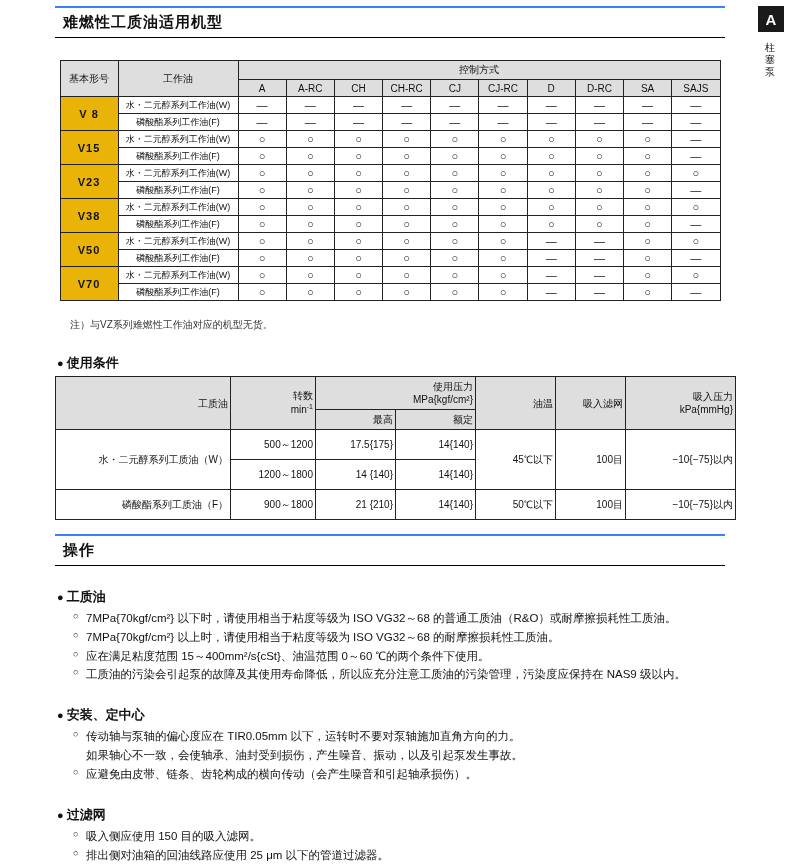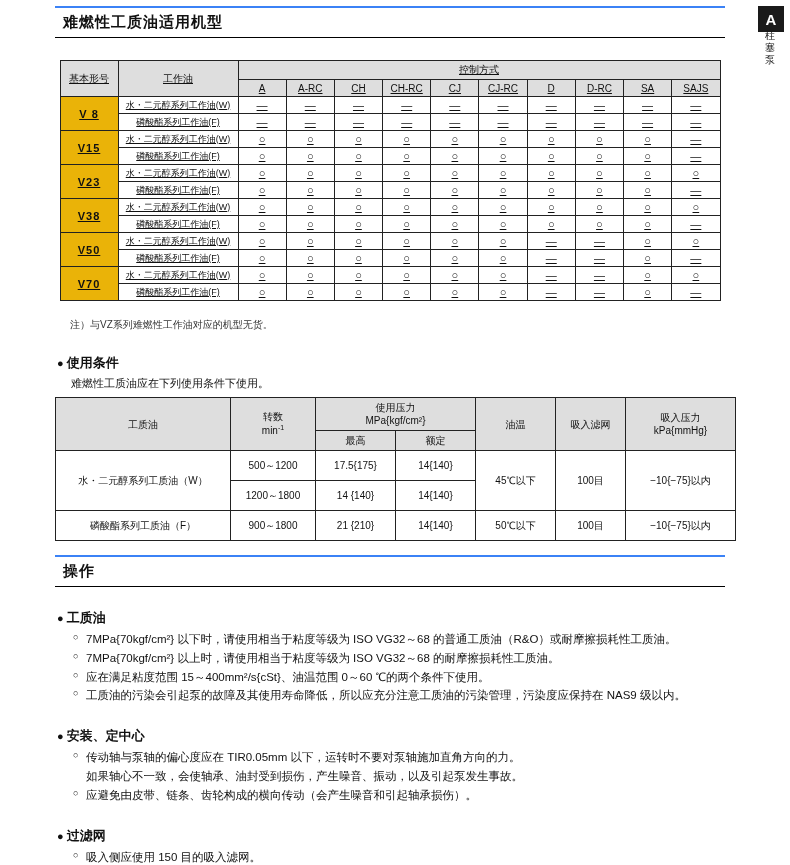--- a/index.html
+++ b/index.html
@@ -36,21 +36,21 @@
     background: #1a1a1a;
     color: #fff;
     font-size: 15px;
     font-weight: bold;
     display: flex;
     align-items: center;
     justify-content: center;
   }
   .side-tab .tab-label {
     position: absolute;
-    right: 14px; top: 30px;
+    right: 14px; top: 42px;
     width: 12px;
     font-size: 10px;
     line-height: 12px;
     text-align: center;
     letter-spacing: 0;
     color: #111;
   }
 
   .content {
     position: absolute;
@@ -73,21 +73,20 @@
 
   
   table {
     border-collapse: collapse;
     font-size: 10px;
   }
   table.model-table {
     width: 661px;
     margin: 0 auto 0 auto;
     table-layout: fixed;
-    text-decoration: underline;
   }
   table.model-table th, table.model-table td {
     border: 1px solid #222;
     text-align: center;
     vertical-align: middle;
     padding: 2px 1px;
     height: 17px;
   }
   table.model-table thead th {
     background: #dedede;
@@ -130,21 +129,21 @@
     margin: 0 0 6px 16px;
   }
 
   table.cond-table {
     width: 640px;
     margin: 0 auto;
     table-layout: fixed;
   }
   table.cond-table th, table.cond-table td {
     border: 1px solid #222;
-    text-align: center;
+    text-align: right;
     vertical-align: middle;
     font-size: 10px;
     padding: 3px 2px;
   }
   table.cond-table thead th {
     background: #dedede;
     font-weight: normal;
     line-height: 1.3;
   }
   table.cond-table td { height: 30px; }
@@ -374,21 +373,20 @@
           <td class="mark">—</td>
           <td class="mark">○</td>
           <td class="mark">—</td>
         </tr>
       </tbody>
     </table>
 
     <div class="note">注）与VZ系列难燃性工作油对应的机型无货。</div>
 
     <div class="bullet-head">使用条件</div>
-    <div class="sub-line">难燃性工质油应在下列使用条件下使用。</div>
 
     <table class="cond-table">
       <thead>
         <tr>
           <th rowspan="2" style="width:175px">工质油</th>
           <th rowspan="2" style="width:85px">转数<br>min<span class="sup">-1</span></th>
           <th colspan="2" style="width:160px">使用压力<br>MPa{kgf/cm²}</th>
           <th rowspan="2" style="width:80px">油温</th>
           <th rowspan="2" style="width:70px">吸入滤网</th>
           <th rowspan="2" style="width:110px">吸入压力<br>kPa{mmHg}</th>

